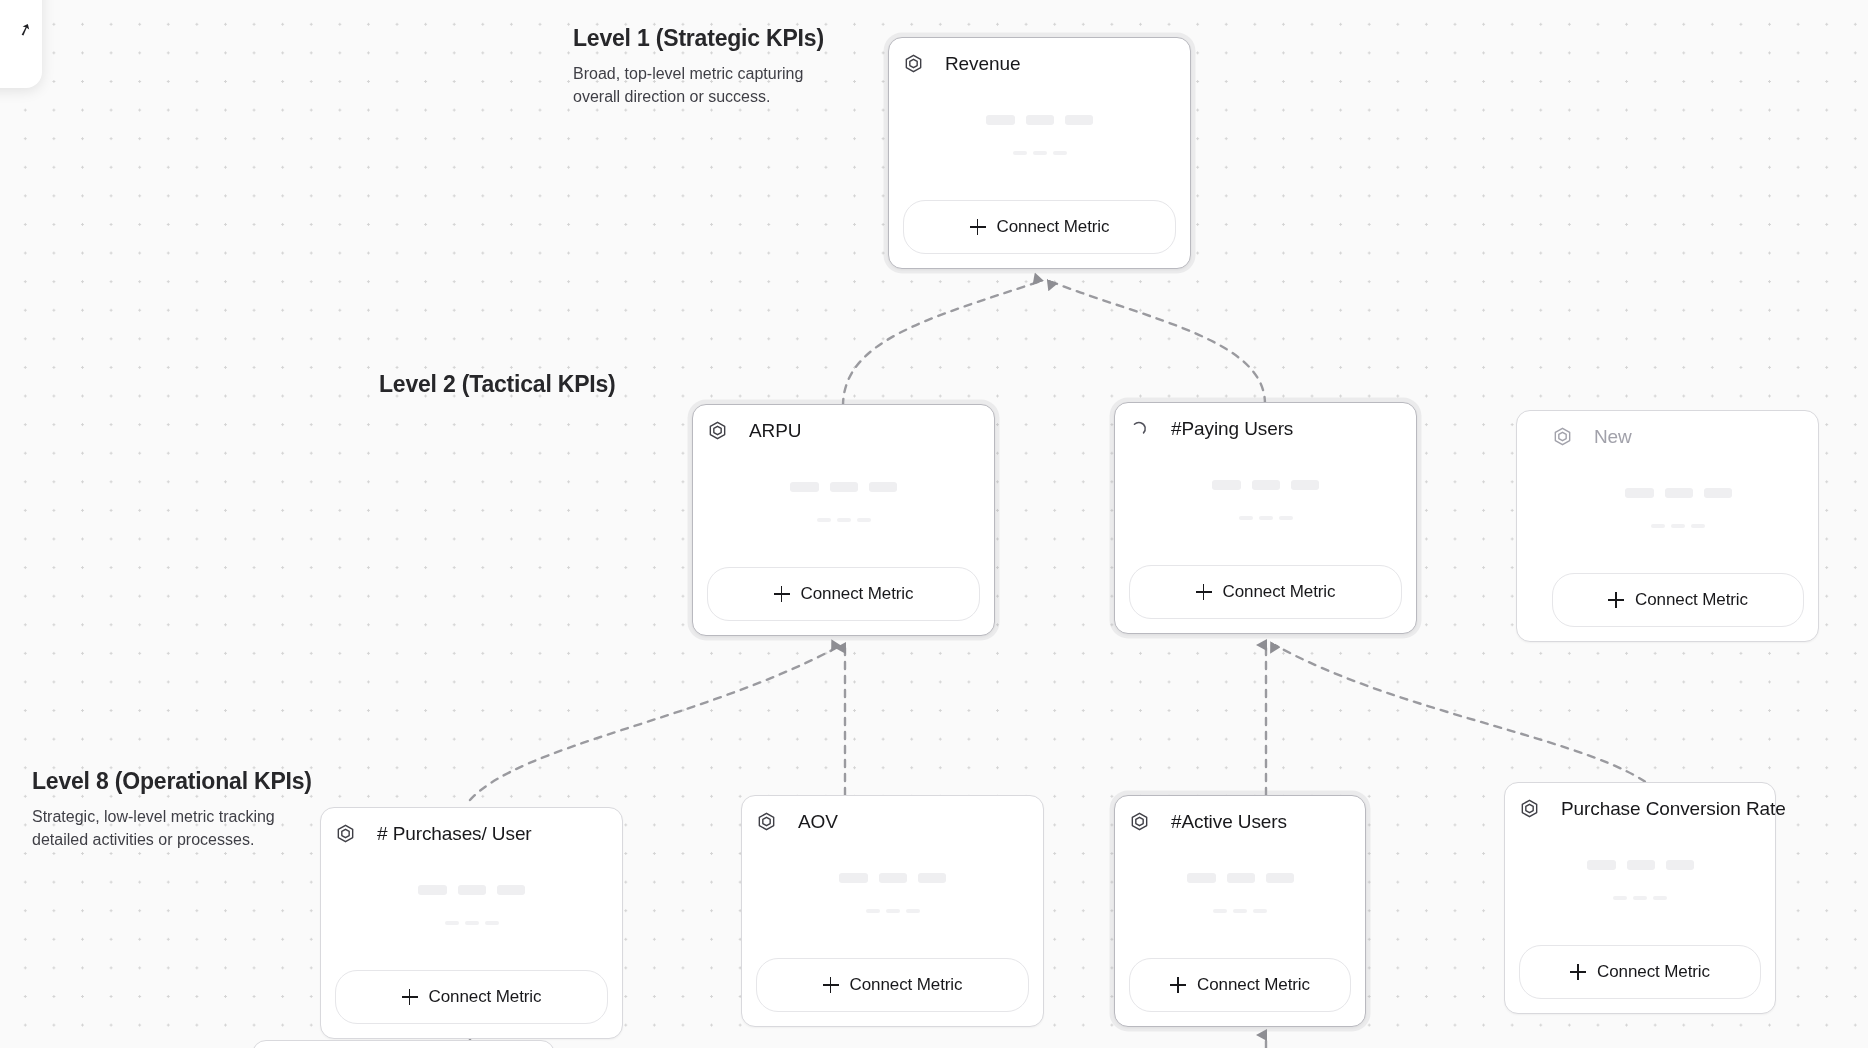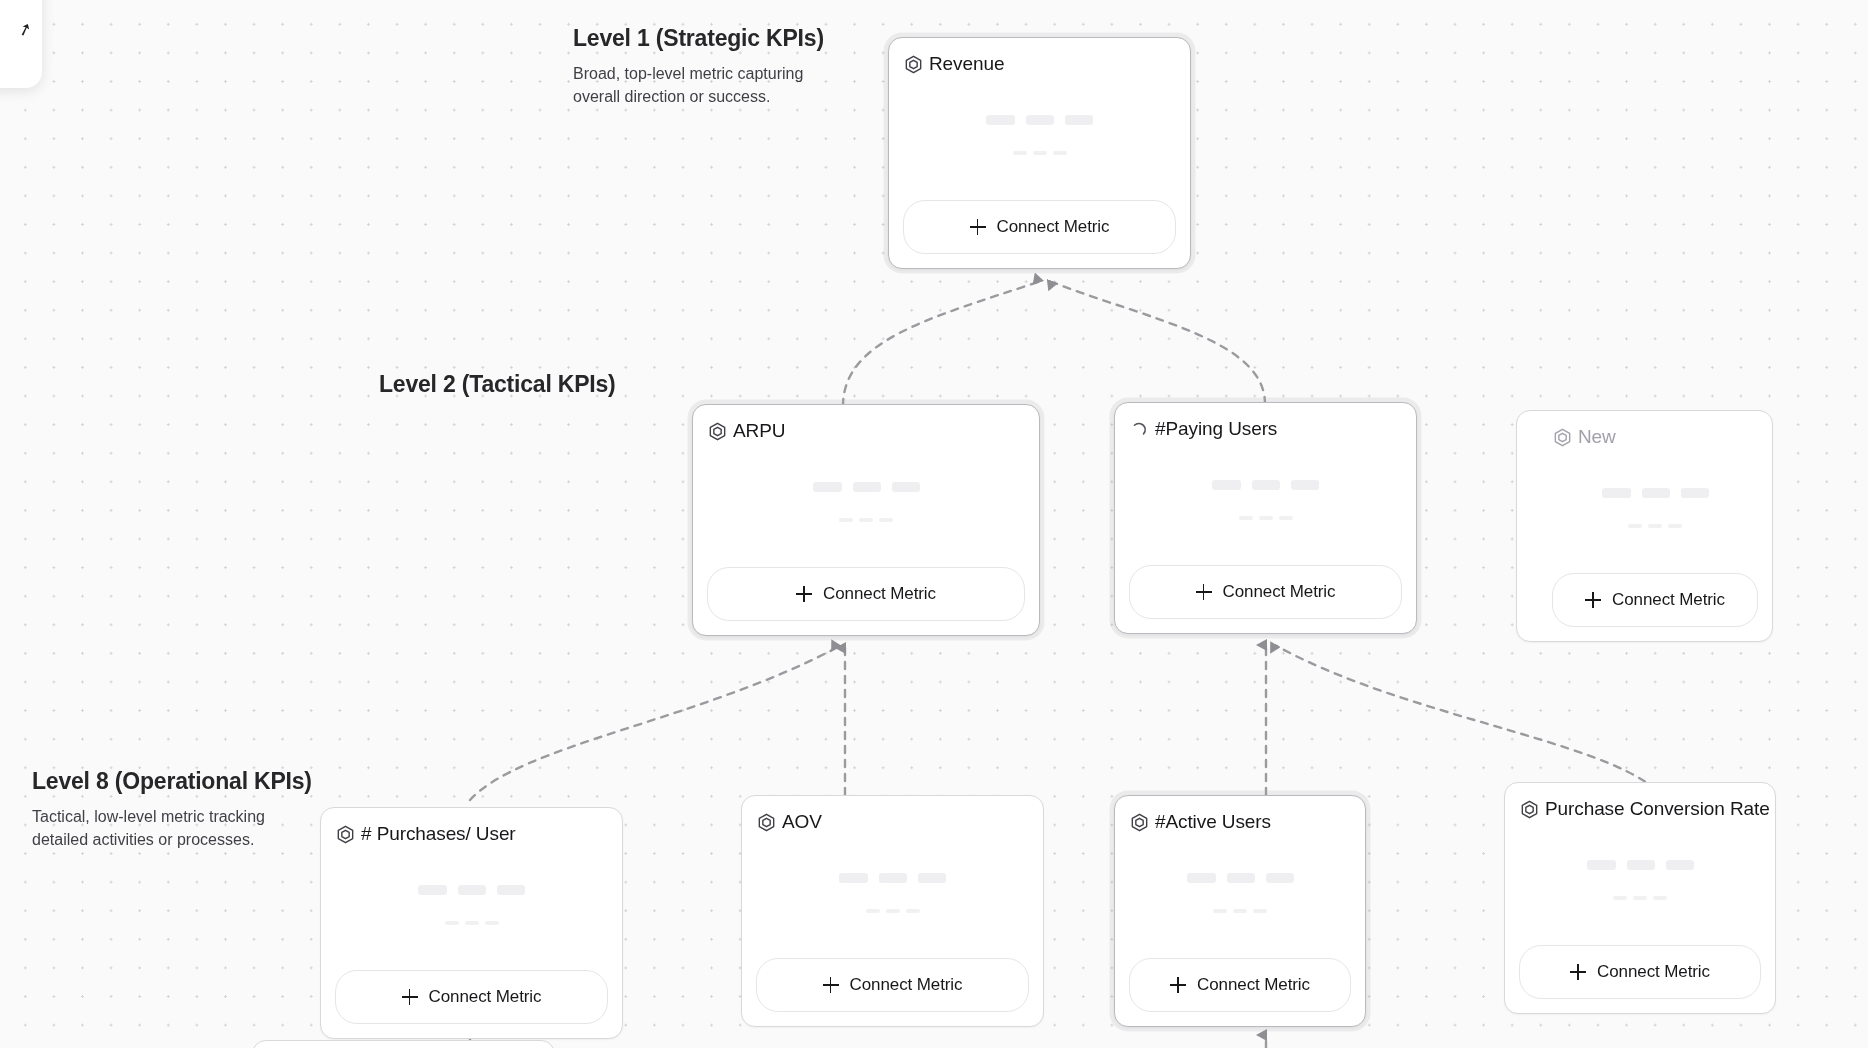--- a/index.html
+++ b/index.html
@@ -55,22 +55,22 @@
     flex-direction: column;
     padding: 15px 14px 14px 14px;
     z-index: 3;
   }
   .card.selected {
     border-color: #b9b9bf;
     box-shadow: 0 0 0 4.5px rgba(160,160,168,0.16), 0 1px 3px rgba(0,0,0,0.07);
   }
   .card-head {
     display: flex;
-    align-items: center;
-    gap: 5px;
+    align-items: flex-start;
+    gap: 21px;
     flex: 0 0 auto;
   }
   .card-title {
     font-size: 19px;
     font-weight: 400;
     color: #18181b;
     letter-spacing: -0.1px;
     white-space: nowrap;
   }
   .card.muted .card-title { color: #a1a1aa; }
@@ -197,21 +197,21 @@
     <div class="level-title">Level 1 (Strategic KPIs)</div>
     <div class="level-desc">Broad, top-level metric capturing overall direction or success.</div>
   </div>
 
   <div class="level-block" style="left:379px; top:371px;text-align:right;">
     <div class="level-title">Level 2 (Tactical KPIs)</div>
   </div>
 
   <div class="level-block" style="left:32px; top:768px;">
     <div class="level-title">Level 8 (Operational KPIs)</div>
-    <div class="level-desc" style="margin-left:0px;">Tactical, low-level metric tracking detailed activities or processes.</div>
+    <div class="level-desc" style="margin-left:0px;">Strategic, low-level metric tracking detailed activities or processes.</div>
   </div>
 
   <div class="card selected" style="left:888px; top:37px; width:303px; height:232px;">
     <div class="card-head">
       <svg class="hex-icon" width="21" height="21" viewBox="0 0 24 24">
         <path d="M12 2.6 L20.2 7.3 L20.2 16.7 L12 21.4 L3.8 16.7 L3.8 7.3 Z" fill="none" stroke="#3f3f46" stroke-width="1.6" stroke-linejoin="round"></path>
         <path d="M12 7.2 L16.2 9.6 L16.2 14.4 L12 16.8 L7.8 14.4 L7.8 9.6 Z" fill="none" stroke="#3f3f46" stroke-width="1.6" stroke-linejoin="round"></path>
       </svg>
       <span class="card-title">Revenue</span>
     </div>
@@ -226,21 +226,21 @@
         <span class="skel-bar tiny"></span>
         <span class="skel-bar tiny"></span>
       </div>
     </div>
     <div class="connect-btn">
       <span class="plus-icon"></span>
       <span>Connect Metric</span>
     </div>
   </div>
 
-  <div class="card selected" style="left:692px; top:404px; width:348px; height:232px;">
+  <div class="card selected" style="left:692px; top:404px; width:303px; height:232px;">
     <div class="card-head">
       <svg class="hex-icon" width="21" height="21" viewBox="0 0 24 24">
         <path d="M12 2.6 L20.2 7.3 L20.2 16.7 L12 21.4 L3.8 16.7 L3.8 7.3 Z" fill="none" stroke="#3f3f46" stroke-width="1.6" stroke-linejoin="round"></path>
         <path d="M12 7.2 L16.2 9.6 L16.2 14.4 L12 16.8 L7.8 14.4 L7.8 9.6 Z" fill="none" stroke="#3f3f46" stroke-width="1.6" stroke-linejoin="round"></path>
       </svg>
       <span class="card-title">ARPU</span>
     </div>
     <div class="card-body">
       <div class="skel-row">
         <span class="skel-bar w1"></span>
@@ -277,21 +277,21 @@
         <span class="skel-bar tiny"></span>
         <span class="skel-bar tiny"></span>
       </div>
     </div>
     <div class="connect-btn">
       <span class="plus-icon"></span>
       <span>Connect Metric</span>
     </div>
   </div>
 
-  <div class="card muted" style="left:1516px; top:410px; width:257px; height:232px;padding-left:35px;">
+  <div class="card muted" style="left:1516px; top:410px; width:303px; height:232px;padding-left:35px;">
     <div class="card-head">
       <svg class="hex-icon" width="21" height="21" viewBox="0 0 24 24">
         <path d="M12 2.6 L20.2 7.3 L20.2 16.7 L12 21.4 L3.8 16.7 L3.8 7.3 Z" fill="none" stroke="#a1a1aa" stroke-width="1.6" stroke-linejoin="round"></path>
         <path d="M12 7.2 L16.2 9.6 L16.2 14.4 L12 16.8 L7.8 14.4 L7.8 9.6 Z" fill="none" stroke="#a1a1aa" stroke-width="1.6" stroke-linejoin="round"></path>
       </svg>
       <span class="card-title">New</span>
     </div>
     <div class="card-body">
       <div class="skel-row">
         <span class="skel-bar w1"></span>

